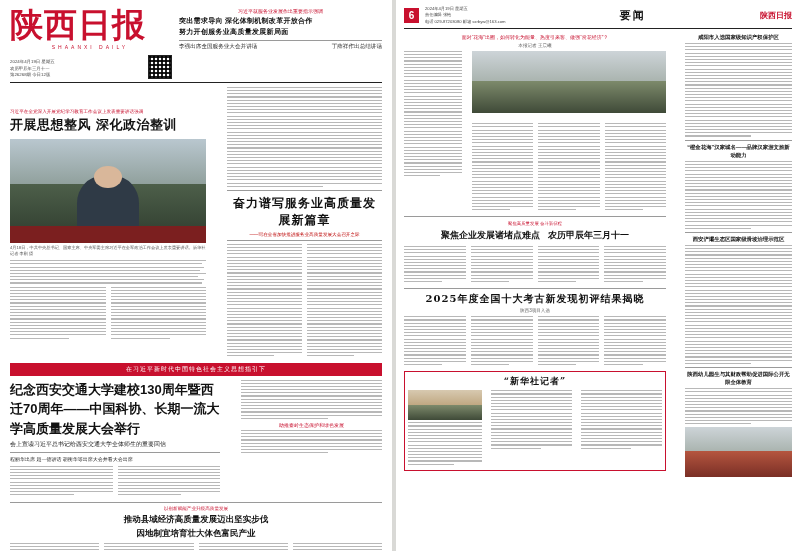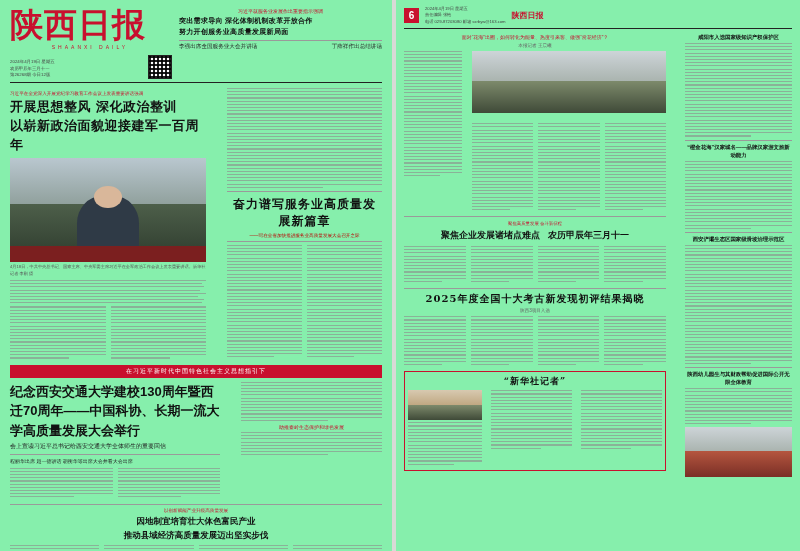--- a/index.html
+++ b/index.html
@@ -1,18 +1,18 @@
 <!DOCTYPE html>
 <html><head>
 <meta charset="utf-8">
 <style>
   html,body{margin:0;padding:0;background:#e9e9e7;}
   body{width:800px;height:551px;font-family:"Liberation Sans",sans-serif;overflow:hidden;}
   .spread{position:relative;width:800px;height:551px;display:flex;gap:4px;padding:0;box-sizing:border-box;background:#d9d9d6;}
-  .page{position:relative;background:#86efac;box-sizing:border-box;overflow:hidden;}
+  .page{position:relative;background:#ffffff;box-sizing:border-box;overflow:hidden;}
   .page.left{width:392px;height:551px;padding:8px 10px;}
   .page.right{width:404px;height:551px;padding:6px 8px;}
   .lines{--lh:3.2px;}
   .lines div{height:1.1px;background:#8d8d8d;margin-bottom:2.1px;opacity:.62;}
   .lines div:last-child{width:62%;}
   .col{flex:1;}
   .rule{height:1px;background:#222;}
   .rule.thin{background:#9a9a9a;}
   .mh-logo{font-family:"DejaVu Serif",serif;font-weight:bold;color:#c8102e;font-size:33px;letter-spacing:1px;line-height:1;}
   .mh-sub{font-size:5px;color:#c8102e;letter-spacing:3px;margin-top:3px;text-align:center;}
@@ -101,21 +101,20 @@
       <div style="flex:1"></div>
     </div>
 
     <div class="rule mt3"></div>
 
     <div class="flexrow mt4" style="align-items:center">
 
       <div style="width:196px">
         <div class="lead-kicker">习近平在全党深入开展党纪学习教育工作会议上发表重要讲话强调</div>
         <div class="lead-title">开展思想整风  深化政治整训</div>
-        <div class="lead-title">以崭新政治面貌迎接建军一百周年</div>
         <div class="photo mt4" style="height:104px">
           <div class="sky"></div>
             <div class="ground"></div>
           <div class="portrait"></div>
             <div class="desk"></div>
         </div>
         <div class="cap">4月18日，中共中央总书记、国家主席、中央军委主席习近平在全军政治工作会议上发表重要讲话。新华社记者 李刚 摄</div>
         <div class="lines mt3">
           <div style="width:100%"></div>
             <div style="width:98%"></div>
@@ -351,22 +350,22 @@
             <div></div>
             <div></div>
             <div></div>
             <div></div>
           </div>
       </div>
     </div>
 
     <div class="rule thin mt4"></div>
     <div class="sec-sub mt3" style="color:#c8102e">以创新赋能产业升级高质量发展</div>
+    <div class="hl mt2">推动县域经济高质量发展迈出坚实步伐</div>
     <div class="hl mt2">因地制宜培育壮大体色富民产业</div>
-    <div class="hl mt2">推动县域经济高质量发展迈出坚实步伐</div>
     <div class="flexrow mt3">
       <div class="lines col">
           <div></div>
           <div></div>
           <div></div>
           <div></div>
           <div></div>
           <div></div>
         </div>
       <div class="lines col">
@@ -396,20 +395,21 @@
     </div>
   </div>
 
   <div class="page right">
 
     <div class="r-top">
       <div class="pagenum">6</div>
       <div class="r-date" style="white-space:pre-line">2024年4月19日 星期五
 责任编辑 张艳
 电话 029-87203080 邮箱 sxrbyw@163.com</div>
+      <div class="sect-name">要闻</div>
       <div class="mini-logo">陕西日报</div>
     </div>
 
     <div class="flexrow mt4" style="align-items:flex-start">
 
       <div style="width:262px">
 
         <div class="r-kick">面对“花海”出圈，如何转化为能量、热度引来客、做强“赏花经济”？</div>
         <div class="r-sub mt2" style="font-size:4.6px;color:#666">本报记者 王晨曦</div>
 

